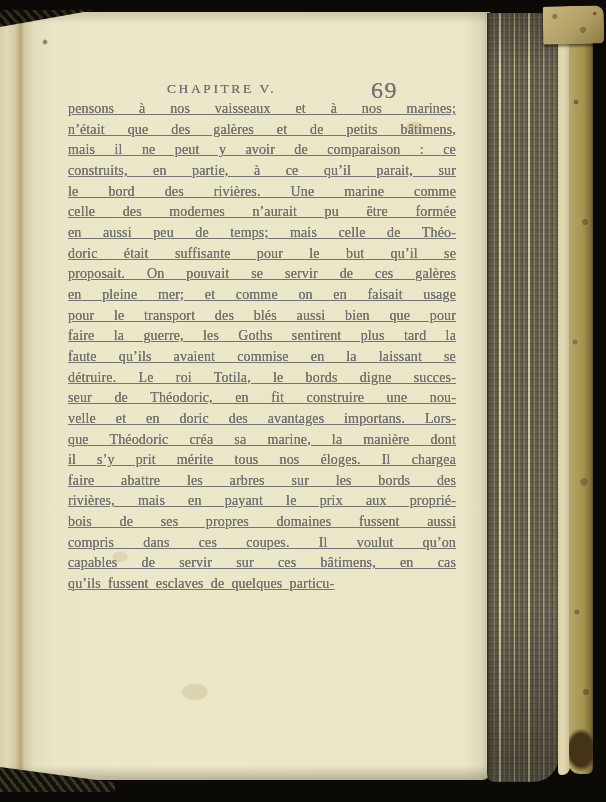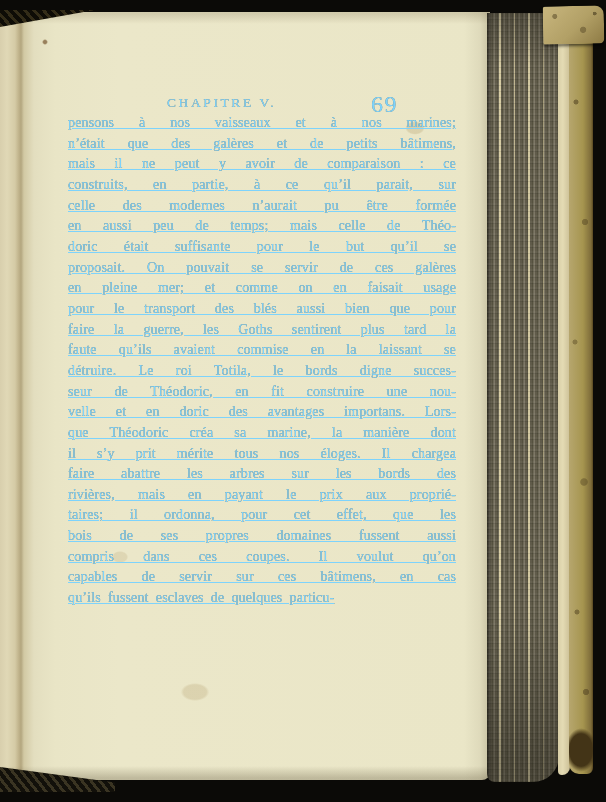--- a/index.html
+++ b/index.html
@@ -79,22 +79,22 @@
       radial-gradient(circle 4px at 12px 10px, rgba(90,75,40,.55) 0 55%, transparent 70%),
       radial-gradient(circle 5px at 40px 24px, rgba(90,75,40,.5) 0 55%, transparent 70%),
       radial-gradient(circle 3px at 52px 8px, rgba(70,58,28,.6) 0 55%, transparent 70%),
       linear-gradient(135deg,#c8b67e,#b2a066 55%,#8d7a44);
     border-radius:3px 9px 5px 2px;
     transform:rotate(-1.2deg);
     box-shadow:0 2px 3px rgba(0,0,0,.55);
   }
   
   .text-block{
-    position:absolute;left:68px;top:88px;width:388px;
-    color:#7dd3fc;
+    position:absolute;left:68px;top:74px;width:388px;
+    color:#737373;
   }
   .page-header{position:relative;height:25px;}
   .chapter-title{
     position:absolute;left:99px;top:7px;
     font-size:13.5px;letter-spacing:2.6px;font-variant:small-caps;
     text-transform:uppercase;white-space:nowrap;
     text-shadow:0 0 .5px rgba(60,55,40,.7);
   }
   .page-number{
     position:absolute;left:303px;top:3px;
@@ -130,36 +130,36 @@
     <div class="page-header">
       <span class="chapter-title">CHAPITRE V.</span>
       <span class="page-number">69</span>
     </div>
     <div class="lines">
 
     <div class="line">pensons à nos vaisseaux et à nos marines;</div>
         <div class="line">n’était que des galères et de petits bâtimens,</div>
         <div class="line">mais il ne peut y avoir de comparaison : ce</div>
         <div class="line">construits, en partie, à ce qu’il parait, sur</div>
+        <div class="line">le bord des rivières. Une marine comme</div>
         <div class="line">celle des modernes n’aurait pu être formée</div>
         <div class="line">en aussi peu de temps; mais celle de Théo-</div>
         <div class="line">doric était suffisante pour le but qu’il se</div>
         <div class="line">proposait. On pouvait se servir de ces galères</div>
         <div class="line">en pleine mer; et comme on en faisait usage</div>
         <div class="line">pour le transport des blés aussi bien que pour</div>
         <div class="line">faire la guerre, les Goths sentirent plus tard la</div>
         <div class="line">faute qu’ils avaient commise en la laissant se</div>
         <div class="line">détruire. Le roi Totila, le bords digne succes-</div>
         <div class="line">seur de Théodoric, en fit construire une nou-</div>
         <div class="line">velle et en doric des avantages importans. Lors-</div>
         <div class="line">que Théodoric créa sa marine, la manière dont</div>
         <div class="line">il s’y prit mérite tous nos éloges. Il chargea</div>
         <div class="line">faire abattre les arbres sur les bords des</div>
         <div class="line">rivières, mais en payant le prix aux proprié-</div>
-        <div class="line">taires; il ordonna, pour cet effet, que les</div>
         <div class="line">bois de ses propres domaines fussent aussi</div>
         <div class="line">compris dans ces coupes. Il voulut qu’on</div>
         <div class="line">capables de servir sur ces bâtimens, en cas</div>
         <div class="line">qu’ils fussent esclaves de quelques particu-</div>
       </div>
   </div>
 
 </div>
 
 </body></html>

